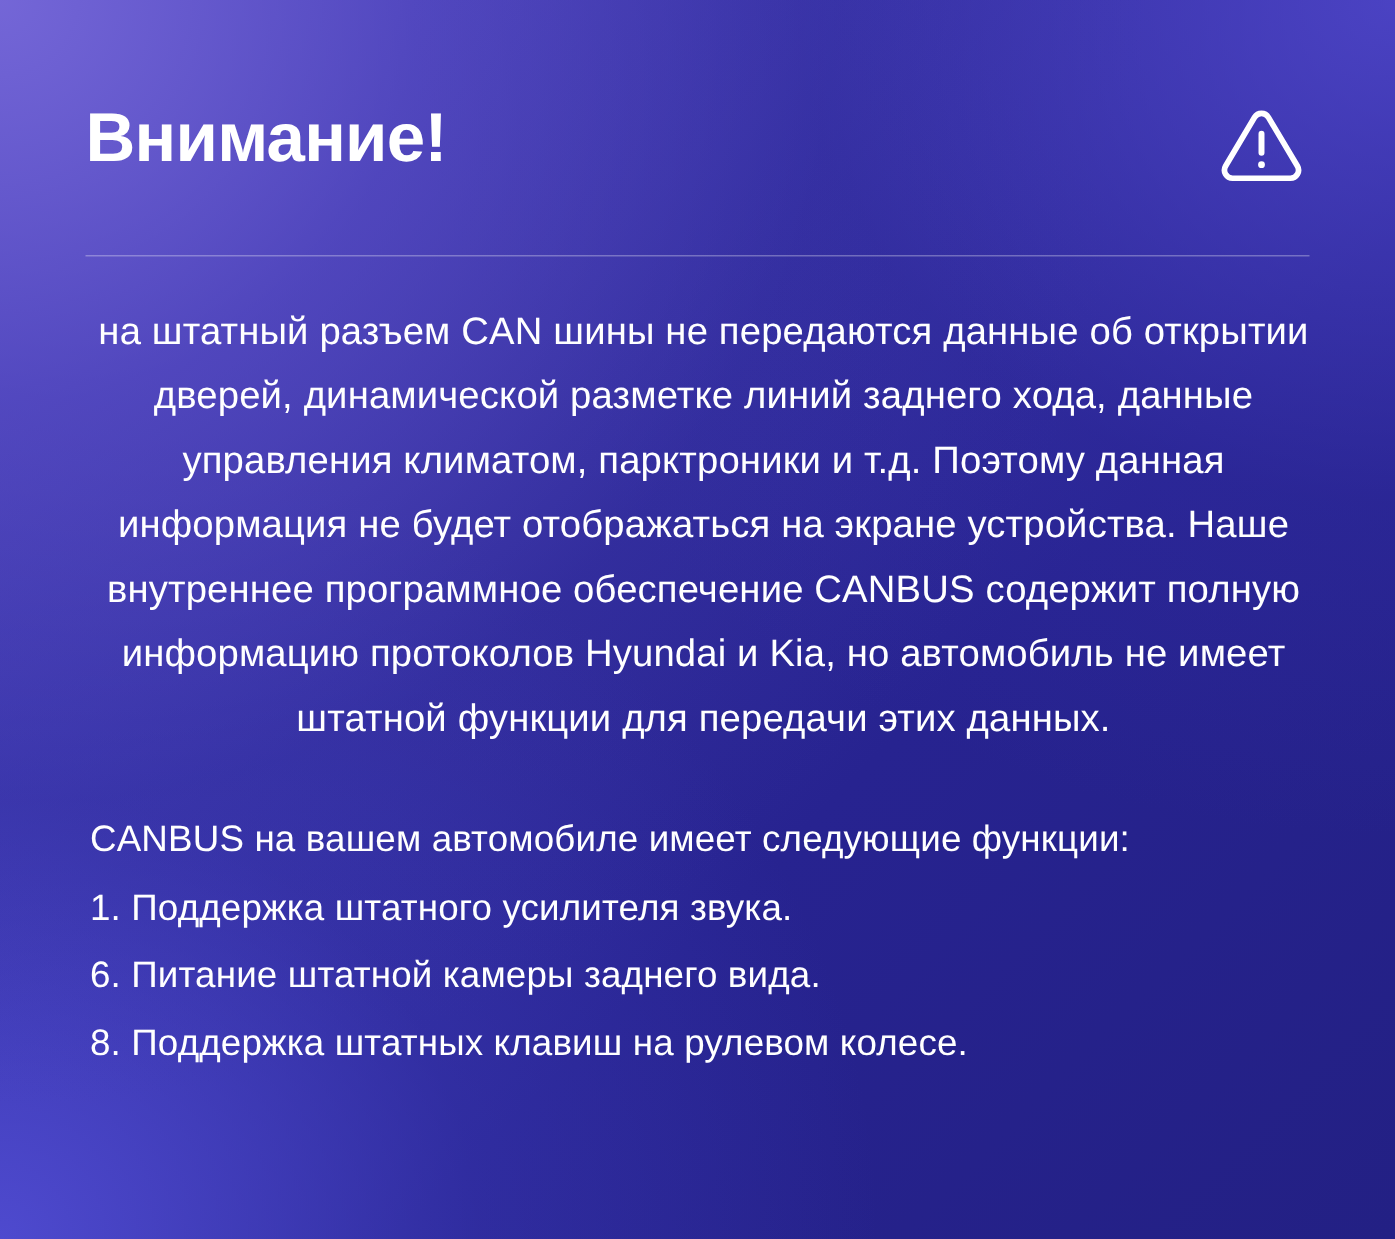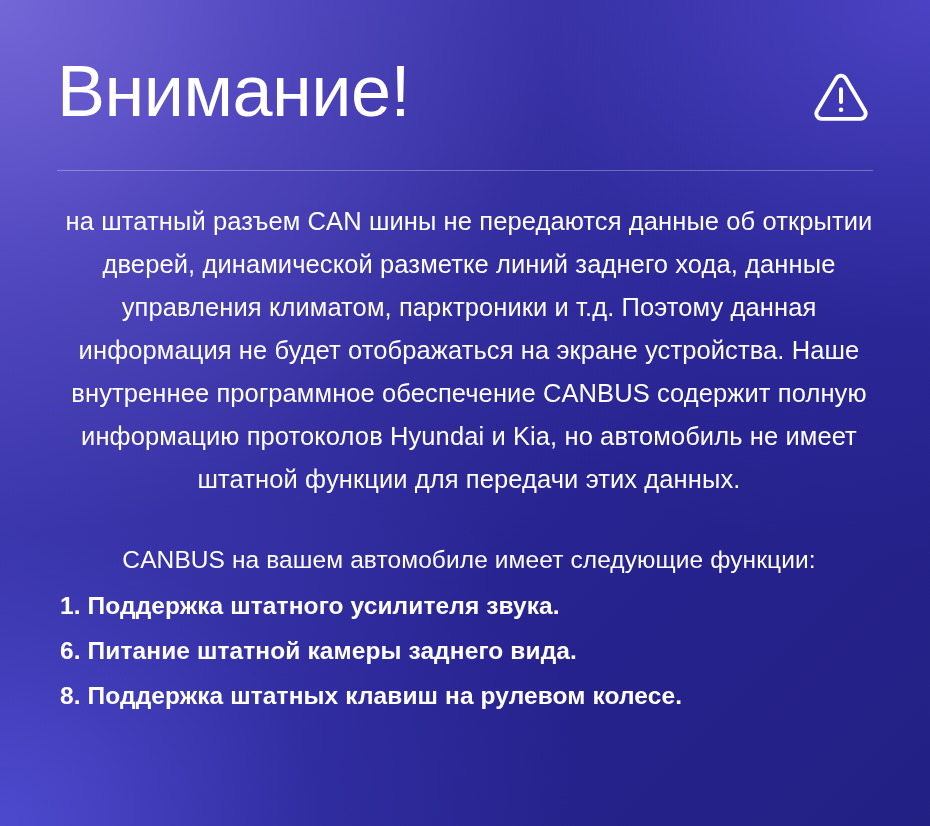--- a/index.html
+++ b/index.html
@@ -33,23 +33,23 @@
     left: 57px;
     top: 48px;
     width: 816px;
     height: 90px;
     display: flex;
     align-items: center;
     justify-content: space-between;
   }
 
   #page-title {
-    font-size: 72px;
+    font-size: 46px;
     line-height: 1;
-    font-weight: normal;
+    font-weight: bold;
     letter-spacing: -0.5px;
     color: #ffffff;
     white-space: nowrap;
     transform: translateY(-2px);
   }
 
   #warning-icon {
     width: 58px;
     height: 58px;
     flex: 0 0 auto;
@@ -87,27 +87,25 @@
   #features-block {
     margin-top: 38px;
   }
 
   #features-intro {
     color: #ffffff;
     font-size: 24.5px;
     line-height: 42px;
     letter-spacing: 0.1px;
     white-space: nowrap;
-    text-align: center;
   }
 
   #features-list {
     list-style: none;
     margin-top: 2px;
-    font-weight: bold;
   }
 
   .feature-item {
     color: #ffffff;
     font-size: 24.5px;
     line-height: 45px;
     letter-spacing: 0.1px;
     white-space: nowrap;
   }
 </style>

